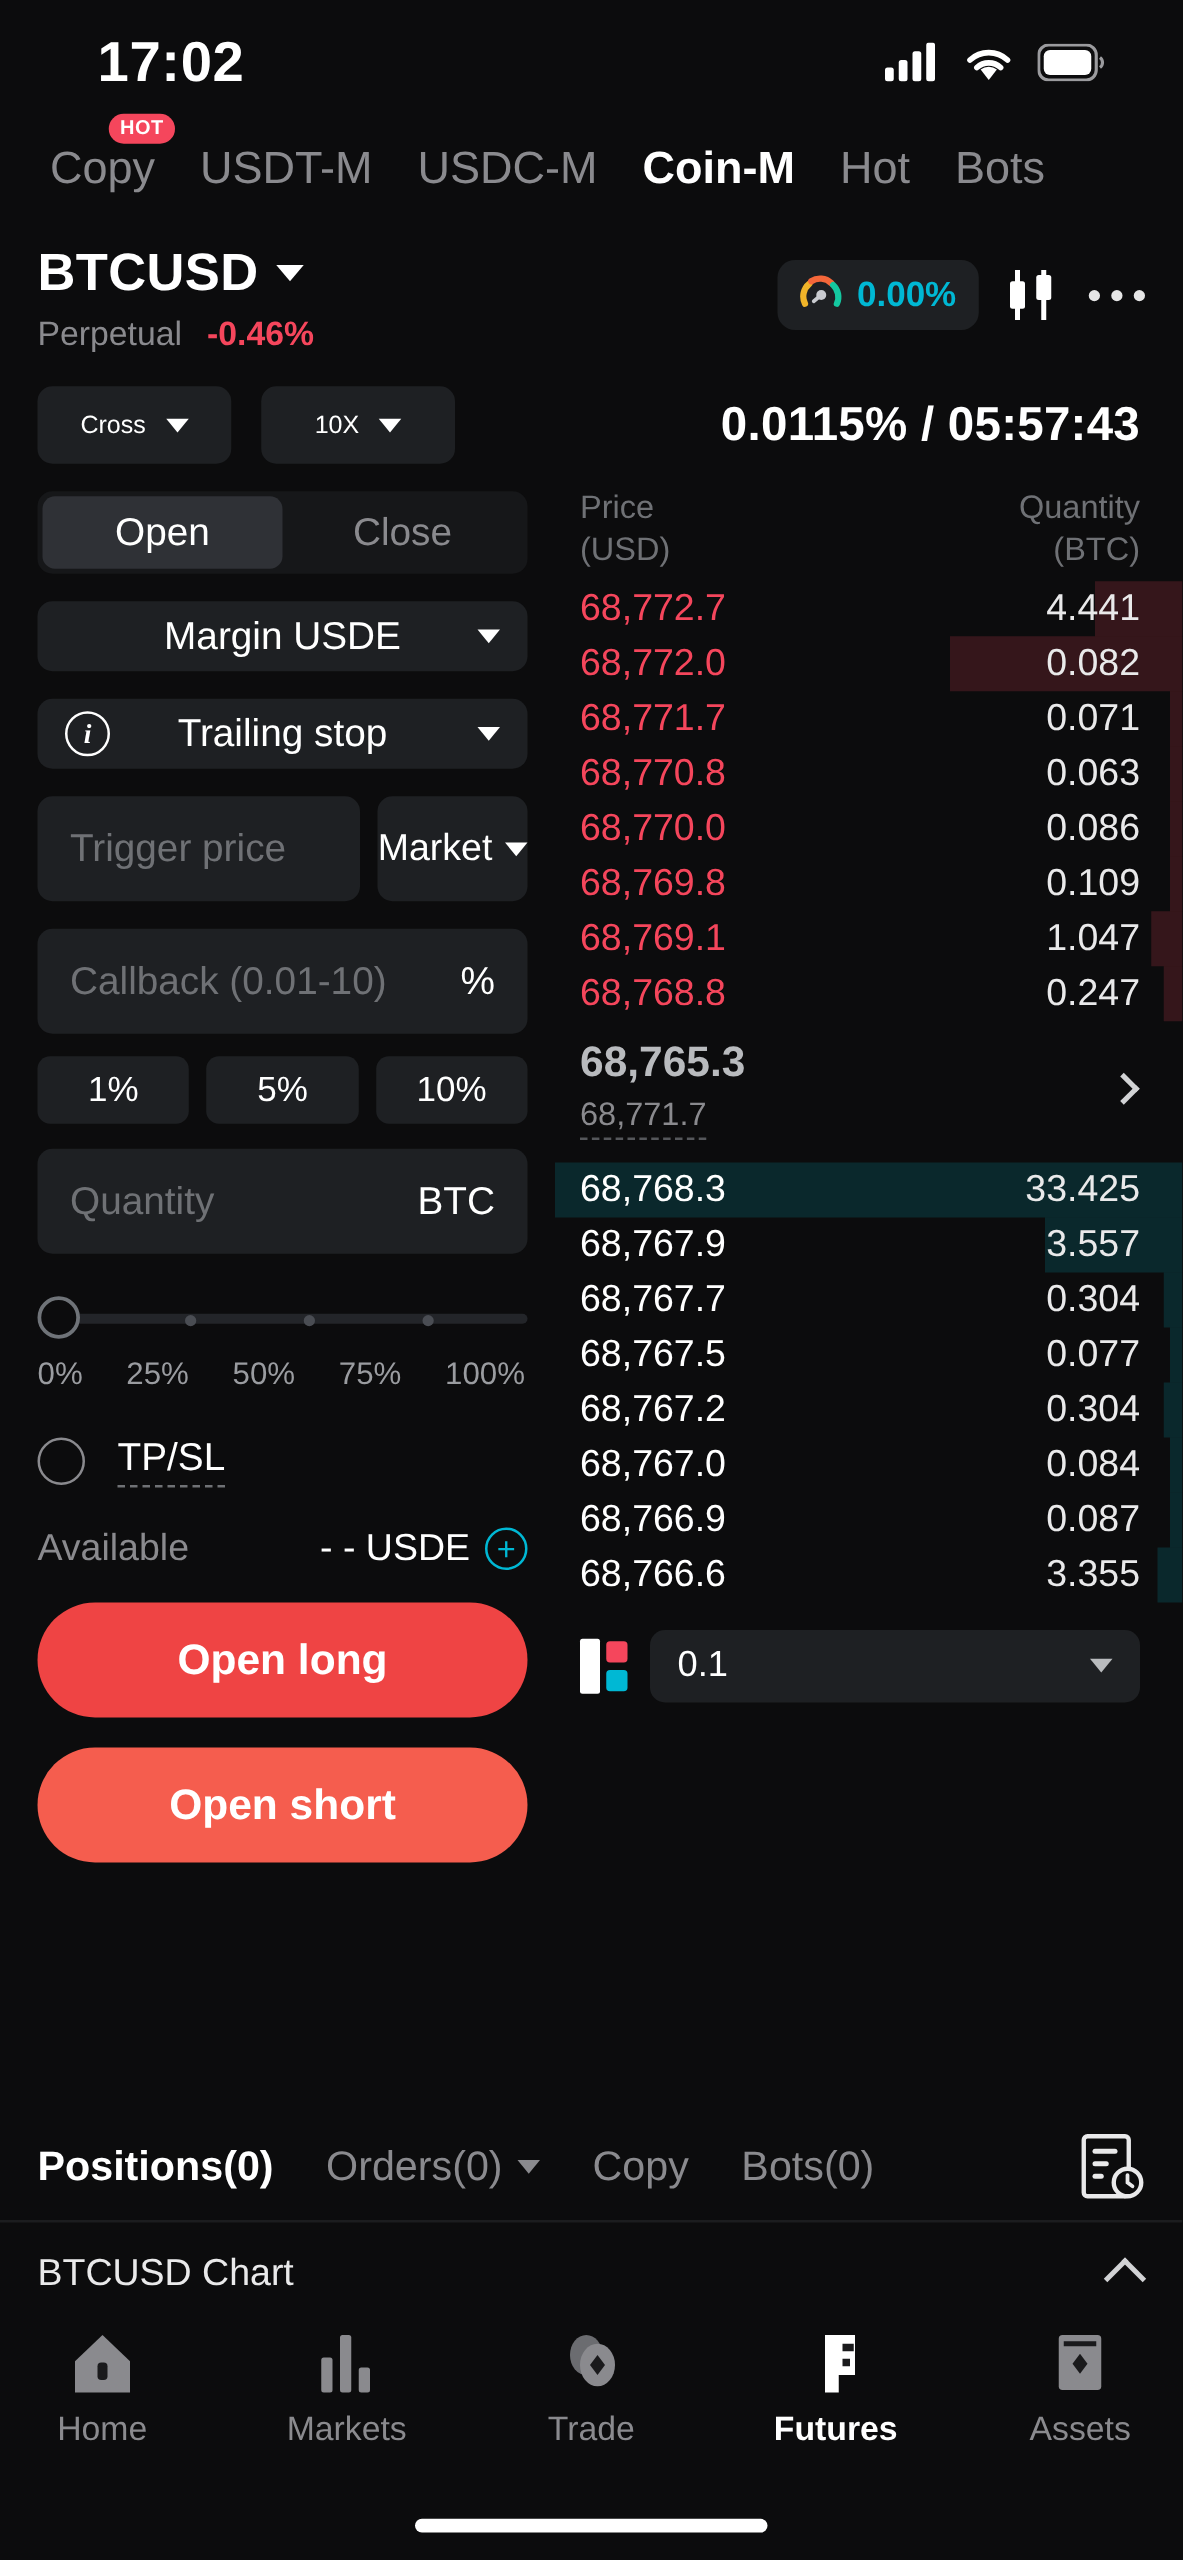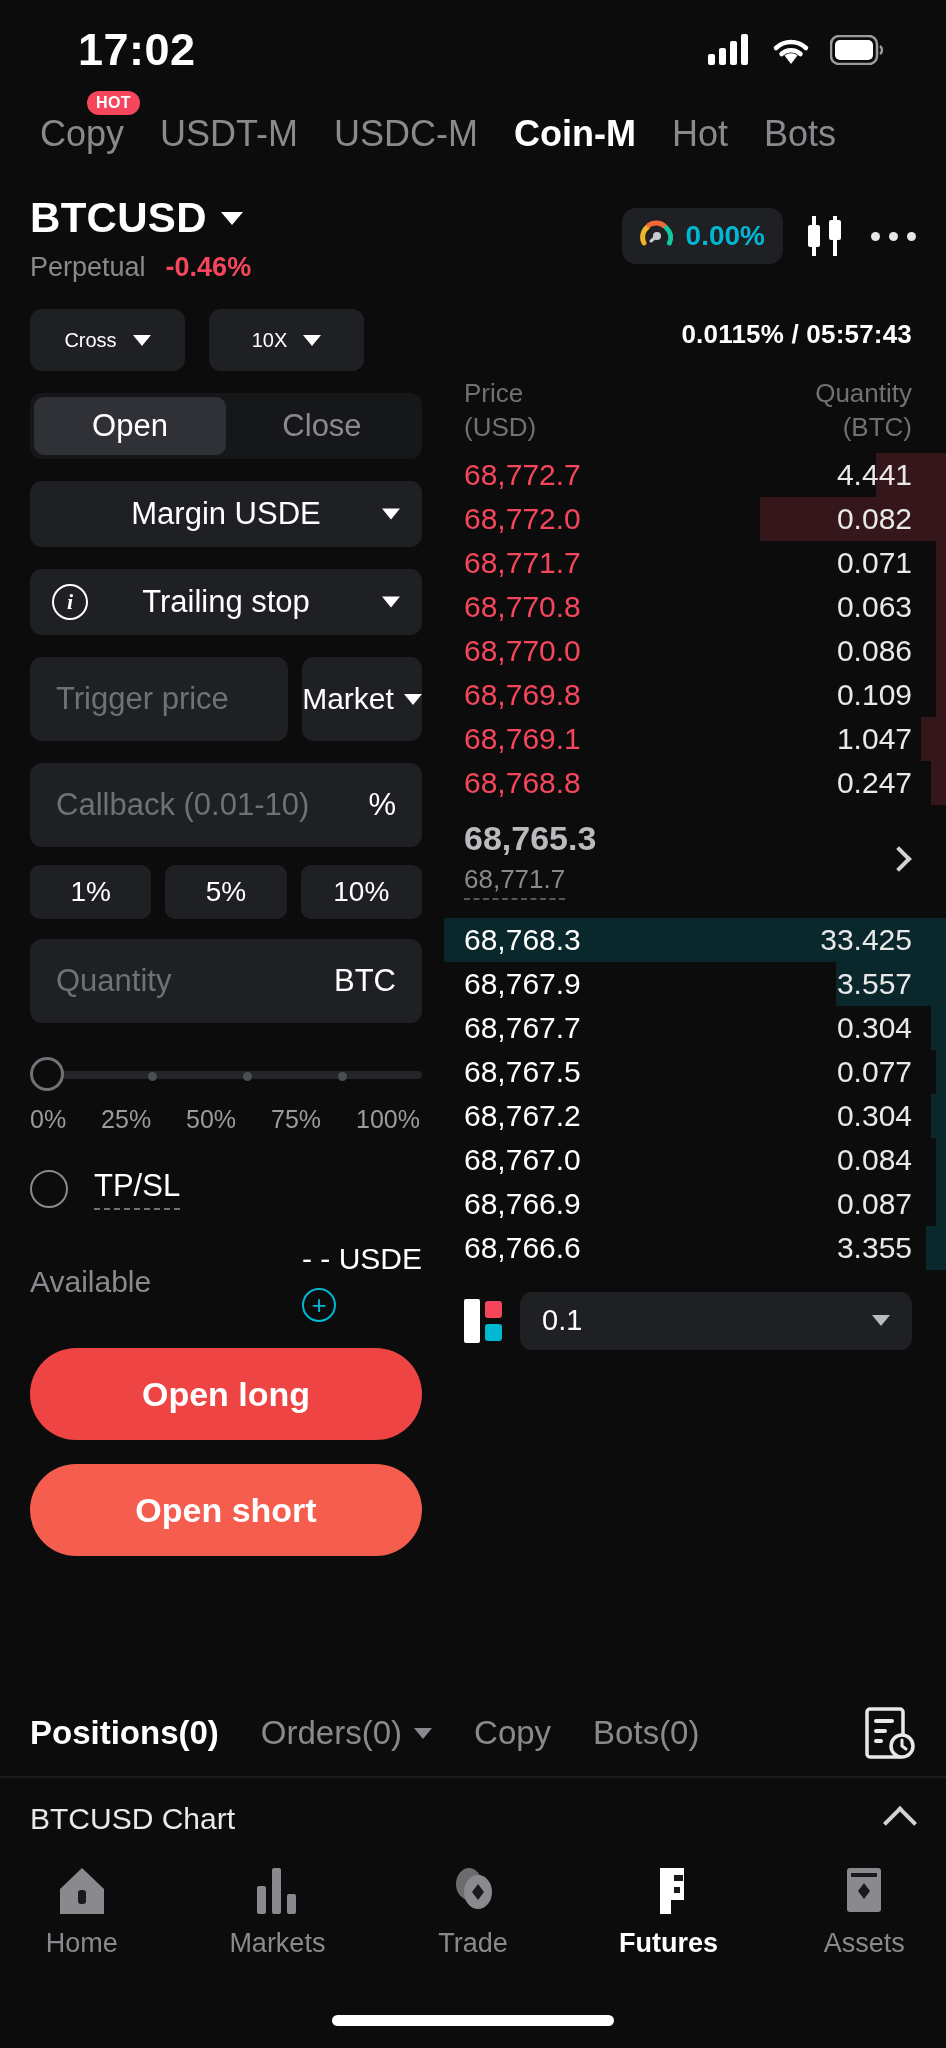--- a/index.html
+++ b/index.html
@@ -53,21 +53,21 @@
   .pill { background:#1e2023; border-radius:12px; height:62px; display:flex; align-items:center; justify-content:center; gap:16px; font-size:20px; }
   .pill.cross { width:155px; }
   .pill.lev { width:155px; }
 
   
   .segment { margin-top:22px; background:#161719; border-radius:12px; height:66px; display:flex; padding:4px; width:392px; }
   .seg-item { flex:1; display:flex; align-items:center; justify-content:center; font-size:31px; color:#8a8a8e; border-radius:10px; }
   .seg-item.active { background:#2f3136; color:#fff; }
 
   
-  .field { margin-top:22px; background:#1e2023; border-radius:12px; height:66px; display:flex; align-items:center; position:relative; width:392px; }
+  .field { margin-top:22px; background:#1e2023; border-radius:12px; height:56px; display:flex; align-items:center; position:relative; width:392px; }
   .field-center { flex:1; text-align:center; font-size:31px; }
   .field-caret { position:absolute; right:22px; top:50%; transform:translateY(-50%); }
   .info-icon { position:absolute; left:22px; top:50%; transform:translateY(-50%); width:36px; height:36px; border:2.5px solid #fff; border-radius:50%; display:flex; align-items:center; justify-content:center; font-size:22px; font-style:italic; font-family:"Liberation Serif", serif; font-weight:700; }
 
   .row2 { display:flex; gap:14px; margin-top:22px; width:392px; }
   .inputbox { background:#1e2023; border-radius:12px; height:84px; display:flex; align-items:center; padding:0 26px; }
   .inputbox .ph { color:#6f7175; font-size:31px; }
   .inputbox .suffix { margin-left:auto; font-size:31px; color:#fff; }
   .trigger { flex:1; }
   .marketsel { width:120px; justify-content:center; gap:10px; padding:0 14px; }
@@ -87,31 +87,31 @@
   .slider-knob { position:absolute; left:0; top:0; width:34px; height:34px; border-radius:50%; border:3px solid #6f7378; background:#0c0c0d; }
   .slider-labels { display:flex; justify-content:space-between; width:392px; margin-top:14px; font-size:25px; color:#9a9ca0; padding-right:2px; }
 
   
   .tpsl { display:flex; align-items:center; gap:26px; margin-top:34px; }
   .radio { width:38px; height:38px; border:2.5px solid #8a8a8e; border-radius:50%; }
   .tpsl-label { font-size:31px; border-bottom:2px dashed #6f7175; padding-bottom:4px; }
 
   .avail { display:flex; align-items:center; justify-content:space-between; width:392px; margin-top:32px; }
   .avail-l { font-size:30px; color:#8a8a8e; }
-  .avail-r { display:flex; align-items:flex-start; gap:12px; font-size:30px;flex-direction:column; }
+  .avail-r { display:flex; align-items:center; gap:12px; font-size:30px; }
   .plus-circle { width:34px; height:34px; border:2.5px solid #00b8d4; border-radius:50%; color:#00b8d4; display:flex; align-items:center; justify-content:center; font-size:26px; line-height:1; }
 
   .bigbtn { width:392px; height:92px; border-radius:46px; display:flex; align-items:center; justify-content:center; font-size:34px; font-weight:600; color:#fff; }
   .btn-long { background:#ef4444; margin-top:26px; }
   .btn-short { background:#f55d4e; margin-top:24px; }
 
   
   .funding { text-align:right; padding:26px 34px 0 0; }
   .funding-lbl { font-size:25px; color:#8a8a8e; border-bottom:2px dashed #55575b; display:inline-block; padding-bottom:4px; }
-  .funding-val { font-size:26px; font-weight:700; margin-top:10px; letter-spacing:.2px;text-align:right; }
+  .funding-val { font-size:38px; font-weight:700; margin-top:10px; letter-spacing:.2px;text-align:right; }
 
   .ob-head { display:flex; justify-content:space-between; padding:26px 34px 0 20px; }
   .ob-head-col { font-size:26px; color:#6f7175; line-height:1.32; }
   .ob-head-col.r { text-align:right; }
 
   .ob-rows { margin-top:8px; }
   .ob-row { position:relative; display:flex; justify-content:space-between; align-items:center; height:44px; padding:0 34px 0 20px; }
   .ob-bar { position:absolute; right:0; top:0; bottom:0; }
   .ob-bar.ask { background:rgba(245,70,92,.18); }
   .ob-bar.bid { background:rgba(0,184,212,.16); }

